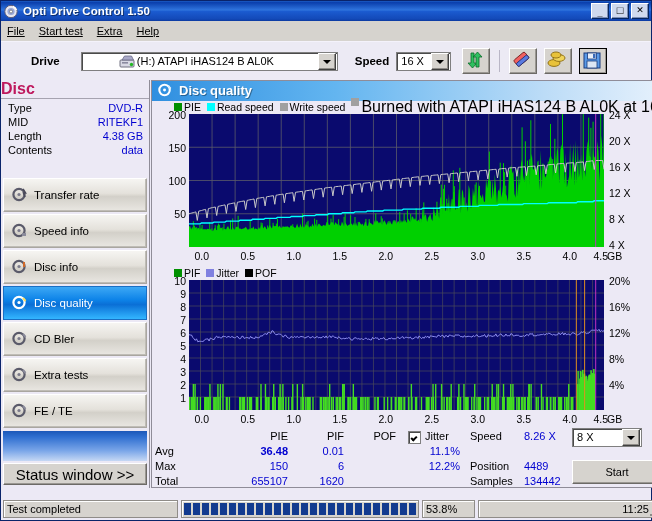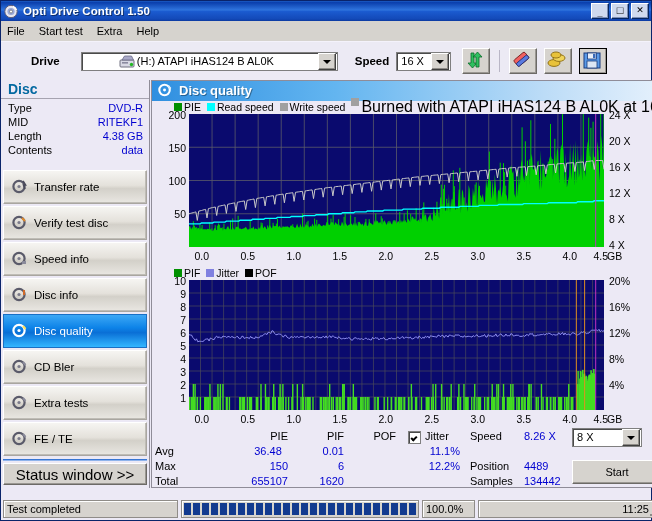--- a/index.html
+++ b/index.html
@@ -22,21 +22,21 @@
   .wbtns{display:flex;gap:2px;align-items:center;}
   .wbtn{width:16px;height:14px;background:#cfd9ee;border:1px solid #fff;
     border-right-color:#04255f;border-bottom-color:#04255f;
     box-shadow:inset -1px -1px 0 #7b8db5;
     position:relative;cursor:default;}
   .wbtn i{position:absolute;left:0;right:0;top:0;bottom:0;
     font-style:normal;font-size:9px;line-height:13px;text-align:center;color:#000;font-weight:bold;}
 
   
   .menubar{height:19px;background:#d6d3ce;display:flex;align-items:center;
-    padding-left:6px;gap:14px;border-bottom:1px solid #d6d3ce;}
+    padding-left:6px;gap:14px;border-bottom:1px solid #d6d3ce;text-decoration:underline;}
   .menubar span{font-size:11px;color:#000;cursor:default;}
 
   
   .toolbar{height:38px;background:#eceaf4;display:flex;align-items:center;
     padding:0 6px;gap:7px;border-top:1px solid #f4f2fb;}
   .tb-label{font-weight:bold;font-size:11.5px;color:#000;}
   .combo{height:19px;background:#fff;border:1px solid #7f7f7f;
     box-shadow:inset 1px 1px 0 #4a4a4a;display:flex;align-items:center;
     padding:0 0 0 2px;box-sizing:border-box;}
   .combo .ctext{flex:1 1 auto;white-space:nowrap;overflow:hidden;font-size:11px;color:#000;padding-left:2px;}
@@ -51,27 +51,27 @@
   .tbsep{width:1px;height:22px;background:#b9b6c6;margin:0 2px;}
   .tbtn{width:26px;height:24px;background:#d6d3ce;
     border:1px solid #fff;border-right-color:#6c6a66;border-bottom-color:#6c6a66;
     box-shadow:inset -1px -1px 0 #9a9792;position:relative;}
   .tbtn.sel{border:1px solid #000;}
 
   
   .bodyrow{display:flex;height:408px;}
   .sidebar{width:148px;flex:0 0 auto;background:#ece9f5;
     border-right:1px solid #8f8c98;display:flex;flex-direction:column;}
-  .disc-hdr{height:18px;display:flex;align-items:center;padding-left:7px;
-    font-weight:bold;font-size:14px;color:#0369a1;border-bottom:1px solid #a6a3b0;}
+  .disc-hdr{height:18px;display:flex;align-items:center;padding-left:0;
+    font-weight:bold;font-size:16px;color:#be185d;border-bottom:1px solid #a6a3b0;}
   .disc-rows{padding:2px 6px 3px 7px;}
   .disc-row{display:flex;justify-content:space-between;line-height:14px;font-size:11px;}
   .disc-row .k{color:#000;}
   .disc-row .v{color:#0000d0;}
-  .navlist{margin-top:10px;}
+  .navlist{margin-top:18px;}
   .navitem{height:32px;margin:0 2px 2px 2px;display:flex;align-items:center;
     gap:7px;padding-left:8px;font-size:11.5px;color:#000;
     background:linear-gradient(to bottom,#f6f5f2 0%,#e4e1db 45%,#d3d0c9 55%,#e9e7e2 100%);
     border:1px solid #fff;border-right-color:#a9a6a0;border-bottom-color:#a9a6a0;
     box-shadow:inset -1px -1px 0 #bfbcb6;cursor:default;}
   .navitem.active{background:linear-gradient(to bottom,#3da8f5 0%,#0d83e8 40%,#0a6fd6 55%,#33b6ff 100%);
     color:#fff;border-color:#1a6fc4;box-shadow:none;}
   .navfill{flex:1 1 auto;margin:1px 2px 2px 2px;
     background:linear-gradient(to bottom,#1b57b8 0%,#2f6fd0 20%,#79a5e8 65%,#c6d8f4 100%);}
   .statusbtn{height:20px;margin:0 2px 3px 2px;display:flex;align-items:center;justify-content:center;
@@ -235,28 +235,20 @@
       </div>
 
       <div class="navlist">
         <div class="navitem">
           <span><svg width="15" height="15" viewBox="0 0 15 15">
                 <circle cx="7" cy="7.5" r="5.6" fill="none" stroke="#5a5a6a" stroke-width="2.2"></circle>
                 <circle cx="7" cy="7.5" r="1.6" fill="#7a7a8a"></circle>
                 <path d="M11 2 L13.5 6 L11.5 6 L13 10" stroke="#4a4a5a" stroke-width="1.6" fill="none"></path>
               </svg></span>
           <span>Transfer rate</span>
-        </div>
-        <div class="navitem">
-          <span><svg width="15" height="15" viewBox="0 0 15 15">
-                <circle cx="7" cy="7.5" r="5.6" fill="none" stroke="#5a5a6a" stroke-width="2.2"></circle>
-                <circle cx="7" cy="7.5" r="1.6" fill="#7a7a8a"></circle>
-                <path d="M10 3 L13 6" stroke="#e08a2a" stroke-width="2" fill="none"></path>
-              </svg></span>
-          <span>Verify test disc</span>
         </div>
         <div class="navitem">
           <span><svg width="15" height="15" viewBox="0 0 15 15">
                 <circle cx="7" cy="7.5" r="5.6" fill="none" stroke="#5a5a6a" stroke-width="2.2"></circle>
                 <circle cx="7" cy="7.5" r="1.6" fill="#7a7a8a"></circle>
                 <rect x="10" y="10" width="4" height="3" fill="#8a8a9a"></rect>
               </svg></span>
           <span>Speed info</span>
         </div>
         <div class="navitem">
@@ -878,21 +870,21 @@
 
       <div class="stats">
 
         <div class="st stk" style="left:96px;top:2px;width:40px;text-align:right;">PIE</div>
         <div class="st stk" style="left:152px;top:2px;width:40px;text-align:right;">PIF</div>
         <div class="st stk" style="left:204px;top:2px;width:40px;text-align:right;">POF</div>
         <span class="chk" style="position:absolute;left:256px;top:3px;"></span>
         <div class="st stk" style="left:273px;top:2px;">Jitter</div>
 
         <div class="st stk" style="left:3px;top:17px;">Avg</div>
-        <div class="st stv" style="left:96px;top:17px;width:40px;text-align:center;">36.48</div>
+        <div class="st stv" style="left:96px;top:17px;width:40px;text-align:right;font-weight:bold;">36.48</div>
         <div class="st stv" style="left:152px;top:17px;width:40px;text-align:right;">0.01</div>
         <div class="st stv" style="left:262px;top:17px;width:46px;text-align:right;">11.1%</div>
 
         <div class="st stk" style="left:3px;top:32px;">Max</div>
         <div class="st stv" style="left:96px;top:32px;width:40px;text-align:right;">150</div>
         <div class="st stv" style="left:152px;top:32px;width:40px;text-align:right;">6</div>
         <div class="st stv" style="left:262px;top:32px;width:46px;text-align:right;">12.2%</div>
 
         <div class="st stk" style="left:3px;top:47px;">Total</div>
         <div class="st stv" style="left:86px;top:47px;width:50px;text-align:right;">655107</div>
@@ -940,21 +932,21 @@
           <i></i>
           <i></i>
           <i></i>
           <i></i>
           <i></i>
           <i></i>
           <i></i>
           <i></i>
         </span>
     </div>
-    <div class="sbcell sb3">100.0%</div>
+    <div class="sbcell sb3">53.8%</div>
     <div class="sbcell sb4">
       <span>11:25</span>
       <span class="grip">
         <b style="right:8px;bottom:0"></b>
 
       </span>
     </div>
   </div>
 
 </div>

